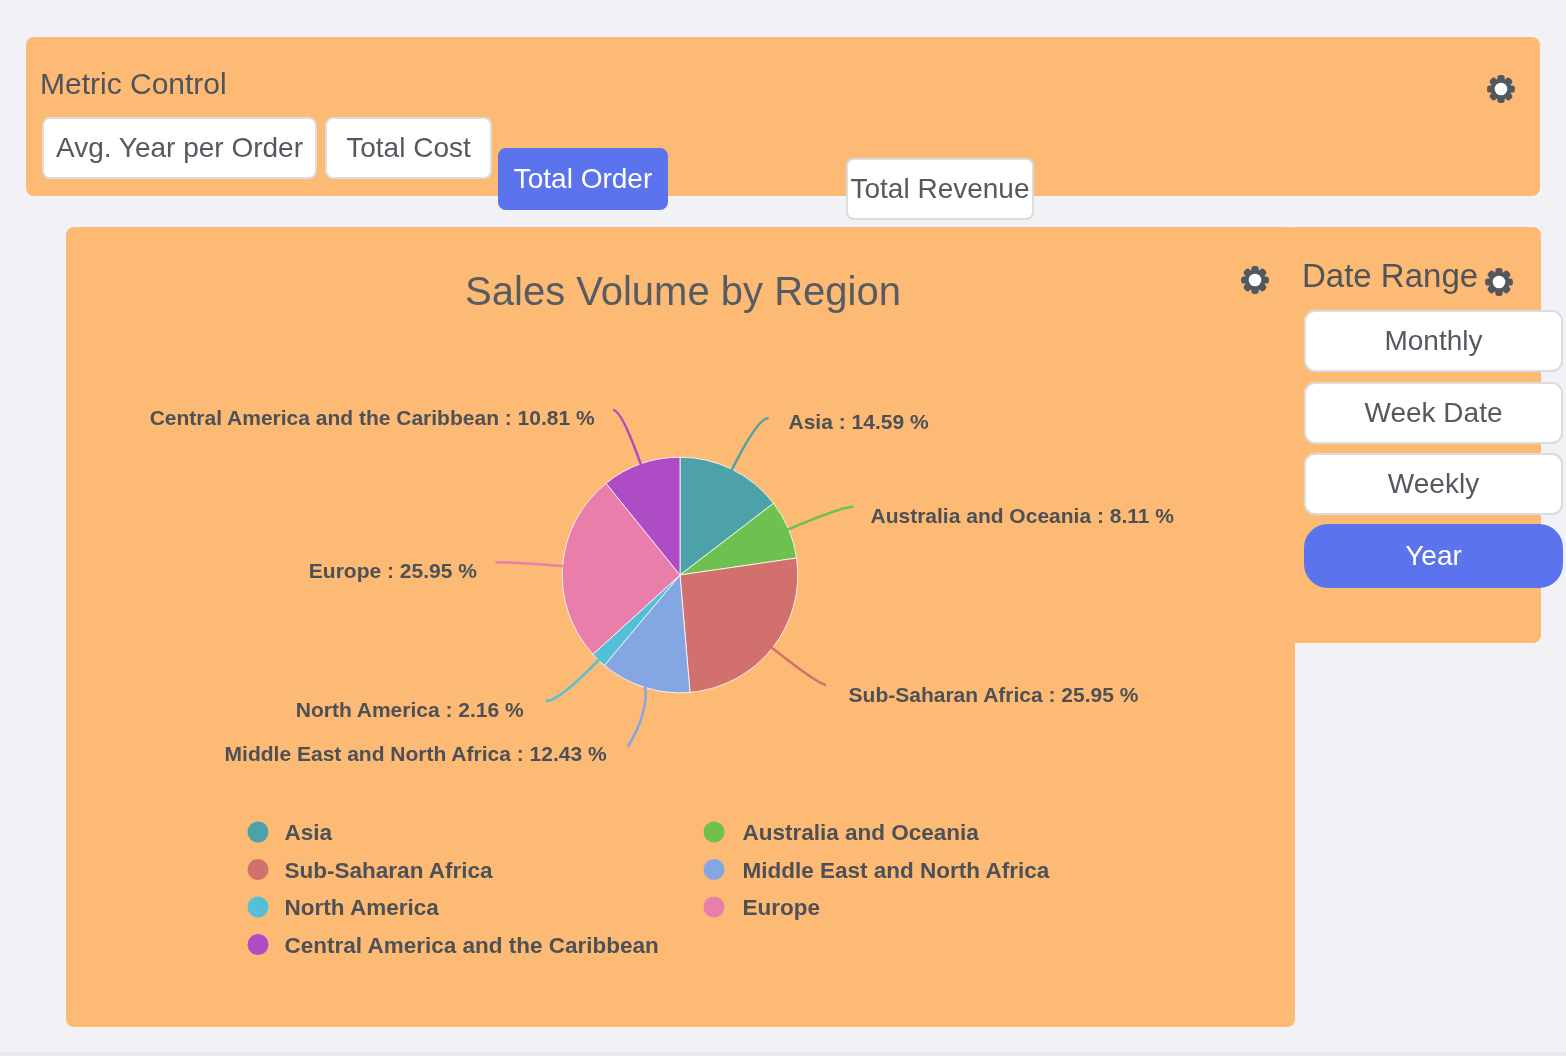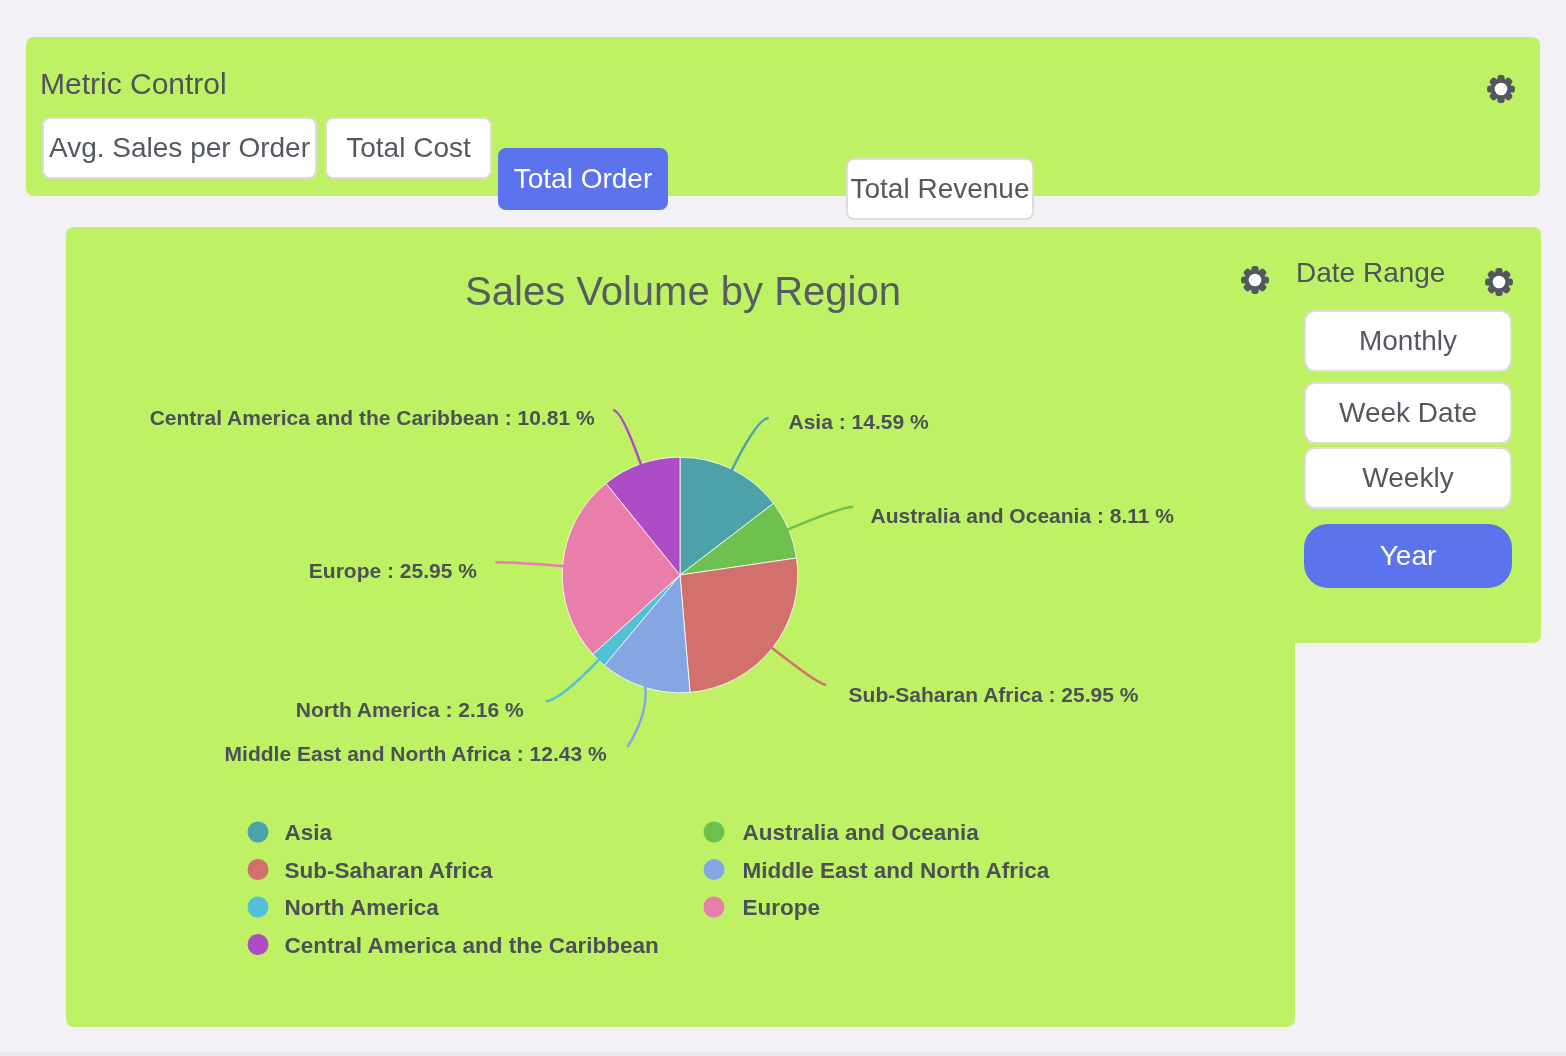--- a/index.html
+++ b/index.html
@@ -1,25 +1,25 @@
 <!DOCTYPE html>
 <html><head>
 <meta charset="utf-8">
 <style>
   html,body{margin:0;padding:0;}
   body{width:1566px;height:1056px;background:#f1f1f6;font-family:"Liberation Sans",sans-serif;position:relative;overflow:hidden;}
-  .card{position:absolute;background:#bef264;border-radius:8px;}
+  .card{position:absolute;background:#fdba74;border-radius:8px;}
   #card1{left:26px;top:37px;width:1514px;height:159px;}
   #card2{left:26px;top:227px;width:1229px;height:800px;margin-left:40px;}
   #card3{left:1285px;top:227px;width:256px;height:416px;}
   .h1{position:absolute;font-size:30px;color:#4f545a;}
   .btn{position:absolute;box-sizing:border-box;height:62px;border:2px solid #dcdcdc;border-radius:8px;
        background:#fff;color:#54595f;font-size:28px;display:flex;align-items:center;justify-content:center;}
   .btn.sel{background:#5b74ed;border-color:#5b74ed;color:#fff;margin-top:31px;}
-  .vbtn{position:absolute;box-sizing:border-box;left:19px;width:208px;height:62px;border:2px solid #dcdcdc;
+  .vbtn{position:absolute;box-sizing:border-box;left:19px;width:259px;height:62px;border:2px solid #dcdcdc;
         border-radius:11px;background:#fff;color:#54595f;font-size:28px;display:flex;align-items:center;justify-content:center;}
   .vbtn.sel{background:#5b74ed;border-color:#5b74ed;color:#fff;}
   .gear{position:absolute;}
 </style>
 </head>
 <body>
 
 <div class="card" id="card1">
   <div class="h1" style="left:14px;top:30px;">Metric Control</div>
   <svg class="gear" style="left:1461px;top:38px;" width="28" height="28" viewBox="0 0 28 28">
@@ -27,21 +27,21 @@
       <g id="g1t">
           <rect x="-3.6" y="-13.9" width="7.2" height="27.8" rx="2.7"></rect>
       <rect x="-3.6" y="-13.9" width="7.2" height="27.8" rx="2.7" transform="rotate(45)"></rect>
       <rect x="-3.6" y="-13.9" width="7.2" height="27.8" rx="2.7" transform="rotate(90)"></rect>
       <rect x="-3.6" y="-13.9" width="7.2" height="27.8" rx="2.7" transform="rotate(135)"></rect>
         </g>
       <circle r="10.3"></circle>
       <circle r="6.3" fill="#fff"></circle>
     </g>
   </svg>
-  <div class="btn" style="left:16px;top:80px;width:275px;">Avg. Sales per Order</div>
+  <div class="btn" style="left:16px;top:80px;width:275px;">Avg. Year per Order</div>
   <div class="btn" style="left:299px;top:80px;width:167px;">Total Cost</div>
   <div class="btn sel" style="left:472px;top:80px;width:170px;">Total Order</div>
   <div class="btn" style="left:820px;top:80px;width:188px;margin-top:41px;">Total Revenue</div>
 </div>
 
 <div class="card" id="card2">
   <svg width="1229" height="800" viewBox="0 0 1229 800" style="position:absolute;left:0;top:0;">
     <text x="617" y="78" font-size="40" fill="#575c62" text-anchor="middle">Sales Volume by Region</text>
 
     <path d="M614.0,348.0 L614.00,230.20 A117.8,117.8 0 0 1 707.49,276.33 Z" fill="#4da2a9" stroke="#fff" stroke-width="0.8" stroke-linejoin="round"></path>
@@ -97,30 +97,30 @@
       <rect x="-3.6" y="-13.9" width="7.2" height="27.8" rx="2.7" transform="rotate(45)"></rect>
       <rect x="-3.6" y="-13.9" width="7.2" height="27.8" rx="2.7" transform="rotate(90)"></rect>
       <rect x="-3.6" y="-13.9" width="7.2" height="27.8" rx="2.7" transform="rotate(135)"></rect>
       <circle r="10.3"></circle>
       <circle r="6.3" fill="#fff"></circle>
     </g>
   </svg>
 </div>
 
 <div class="card" id="card3">
-  <div class="h1" style="left:11px;top:30px;font-size:28px;">Date Range</div>
+  <div class="h1" style="left:17px;top:30px;font-size:33px;">Date Range</div>
   <svg class="gear" style="left:200px;top:41px;" width="28" height="28" viewBox="0 0 28 28">
     <g fill="#53575e" transform="translate(14,14)">
       <rect x="-3.6" y="-13.9" width="7.2" height="27.8" rx="2.7"></rect>
       <rect x="-3.6" y="-13.9" width="7.2" height="27.8" rx="2.7" transform="rotate(45)"></rect>
       <rect x="-3.6" y="-13.9" width="7.2" height="27.8" rx="2.7" transform="rotate(90)"></rect>
       <rect x="-3.6" y="-13.9" width="7.2" height="27.8" rx="2.7" transform="rotate(135)"></rect>
       <circle r="10.3"></circle>
       <circle r="6.3" fill="#fff"></circle>
     </g>
   </svg>
   <div class="vbtn" style="top:83px;">Monthly</div>
   <div class="vbtn" style="top:155px;">Week Date</div>
-  <div class="vbtn" style="top:220px;">Weekly</div>
+  <div class="vbtn" style="top:226px;">Weekly</div>
   <div class="vbtn sel" style="top:297px;height:64px;border-radius:24px;">Year</div>
 </div>
 
 <div style="position:absolute;left:0;bottom:0;width:1566px;height:4px;background:#e9e9f1;"></div>
 
 </body></html>

